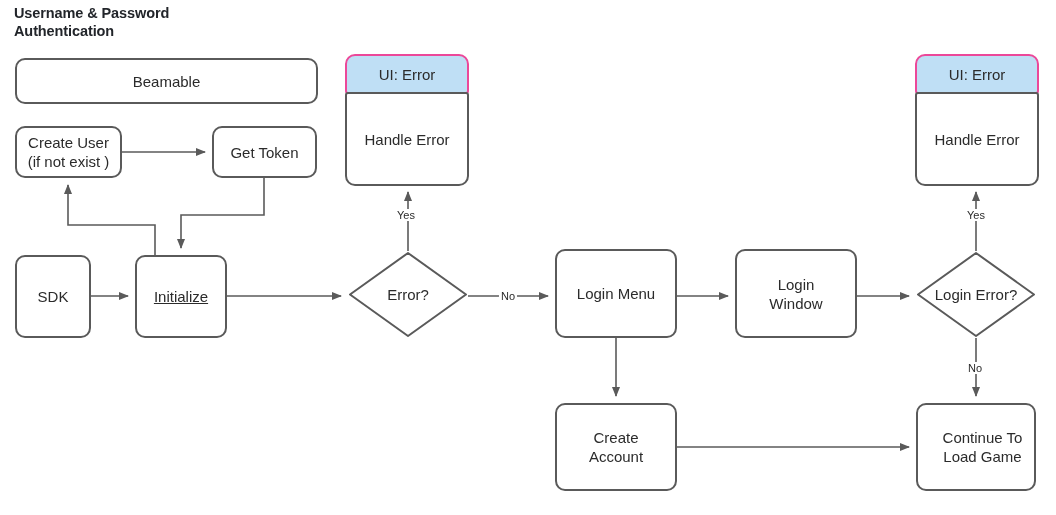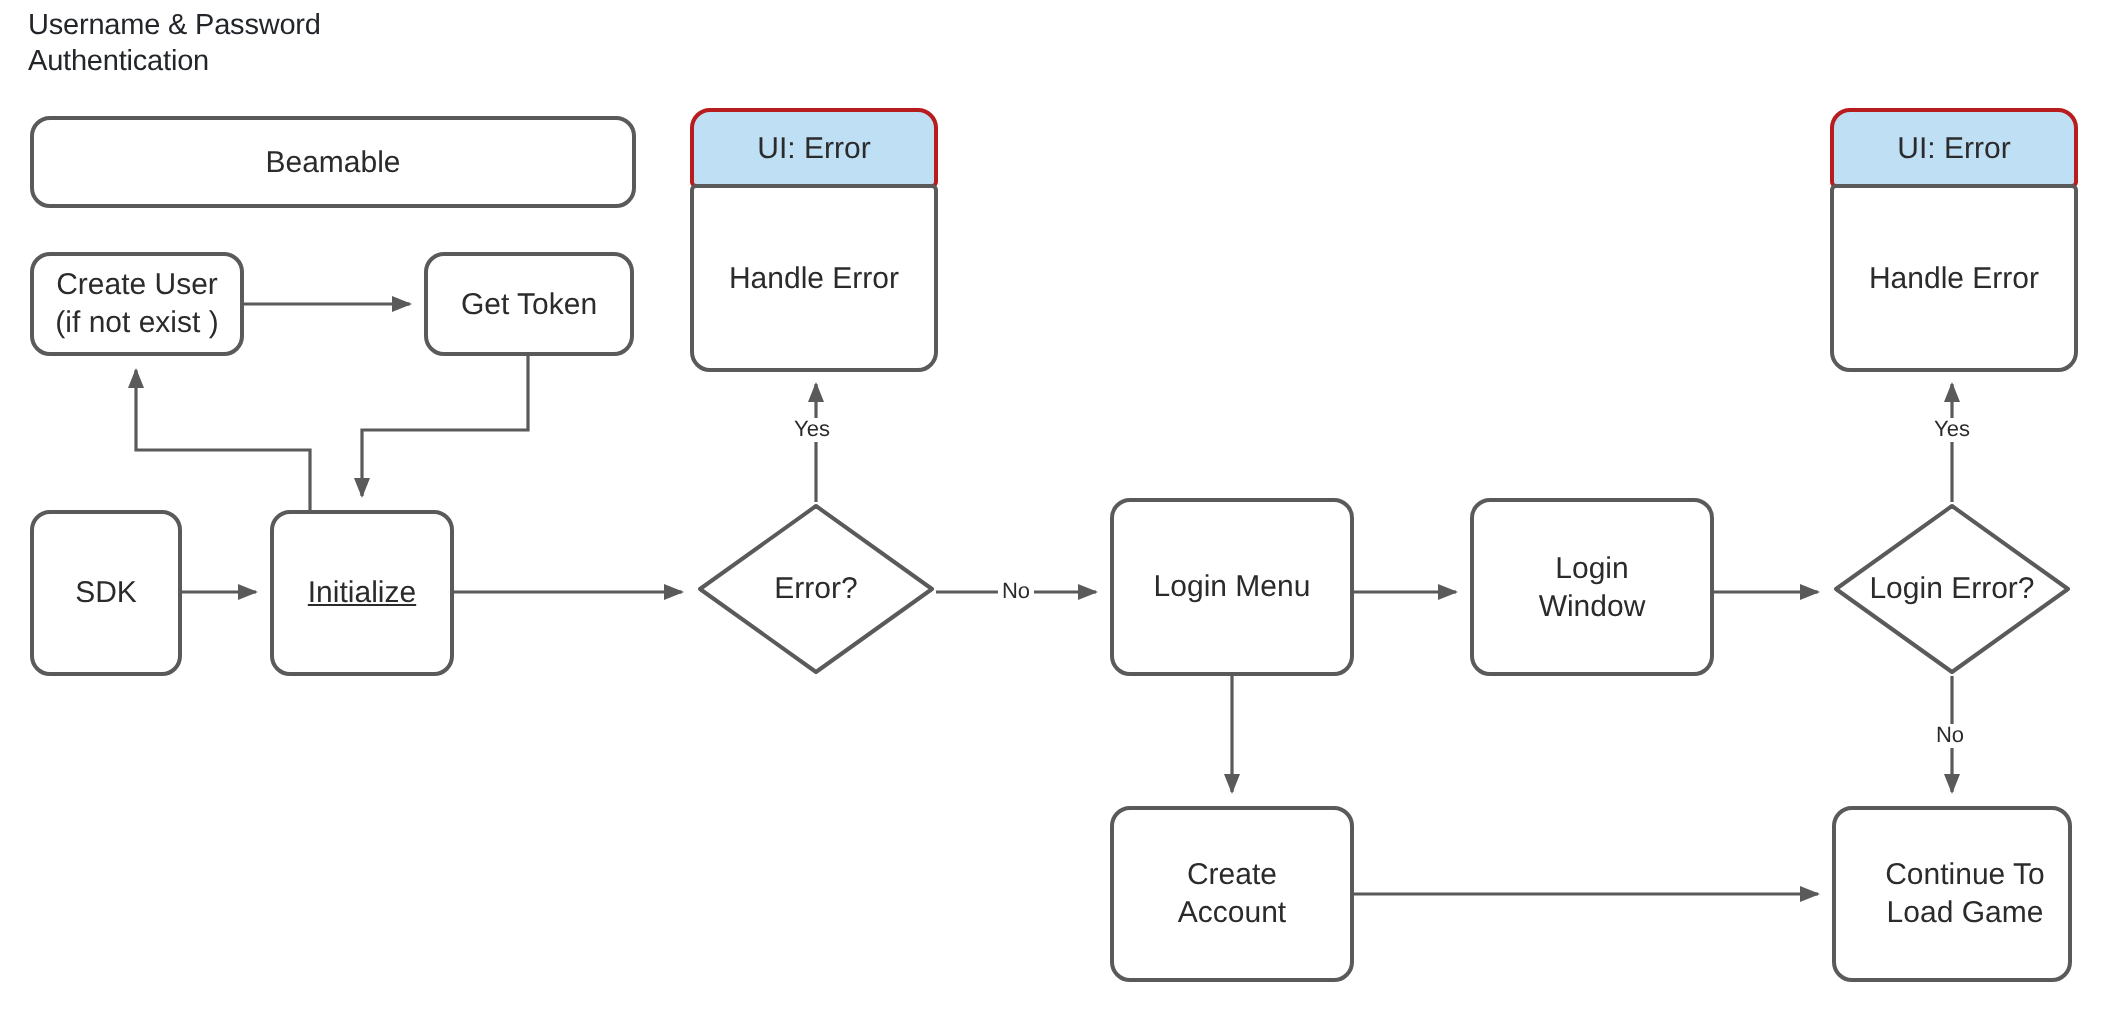--- a/index.html
+++ b/index.html
@@ -17,21 +17,21 @@
     height: 515px;
     background: #ffffff;
     overflow: hidden;
   }
   .title {
     position: absolute;
     left: 14px;
     top: 4px;
     width: 320px;
     font-size: 14.5px;
-    font-weight: normal;
+    font-weight: bold;
     color: #22252a;
     line-height: 18px;
     letter-spacing: -0.1px;
   }
   .node {
     position: absolute;
     box-sizing: border-box;
     border: 2px solid #5a5a5a;
     border-radius: 10px;
     background: #ffffff;
@@ -50,21 +50,21 @@
     position: absolute;
     box-sizing: border-box;
   }
   .ui-header {
     position: absolute;
     left: 0;
     top: 0;
     right: 0;
     height: 40px;
     box-sizing: border-box;
-    border: 2px solid #b91c1c;
+    border: 2px solid #ec4899;
     border-radius: 10px 10px 3px 3px;
     background: #bfdff5;
     display: flex;
     align-items: center;
     justify-content: center;
     font-size: 15px;
     color: #2b2b2b;
   }
   .ui-body {
     position: absolute;

